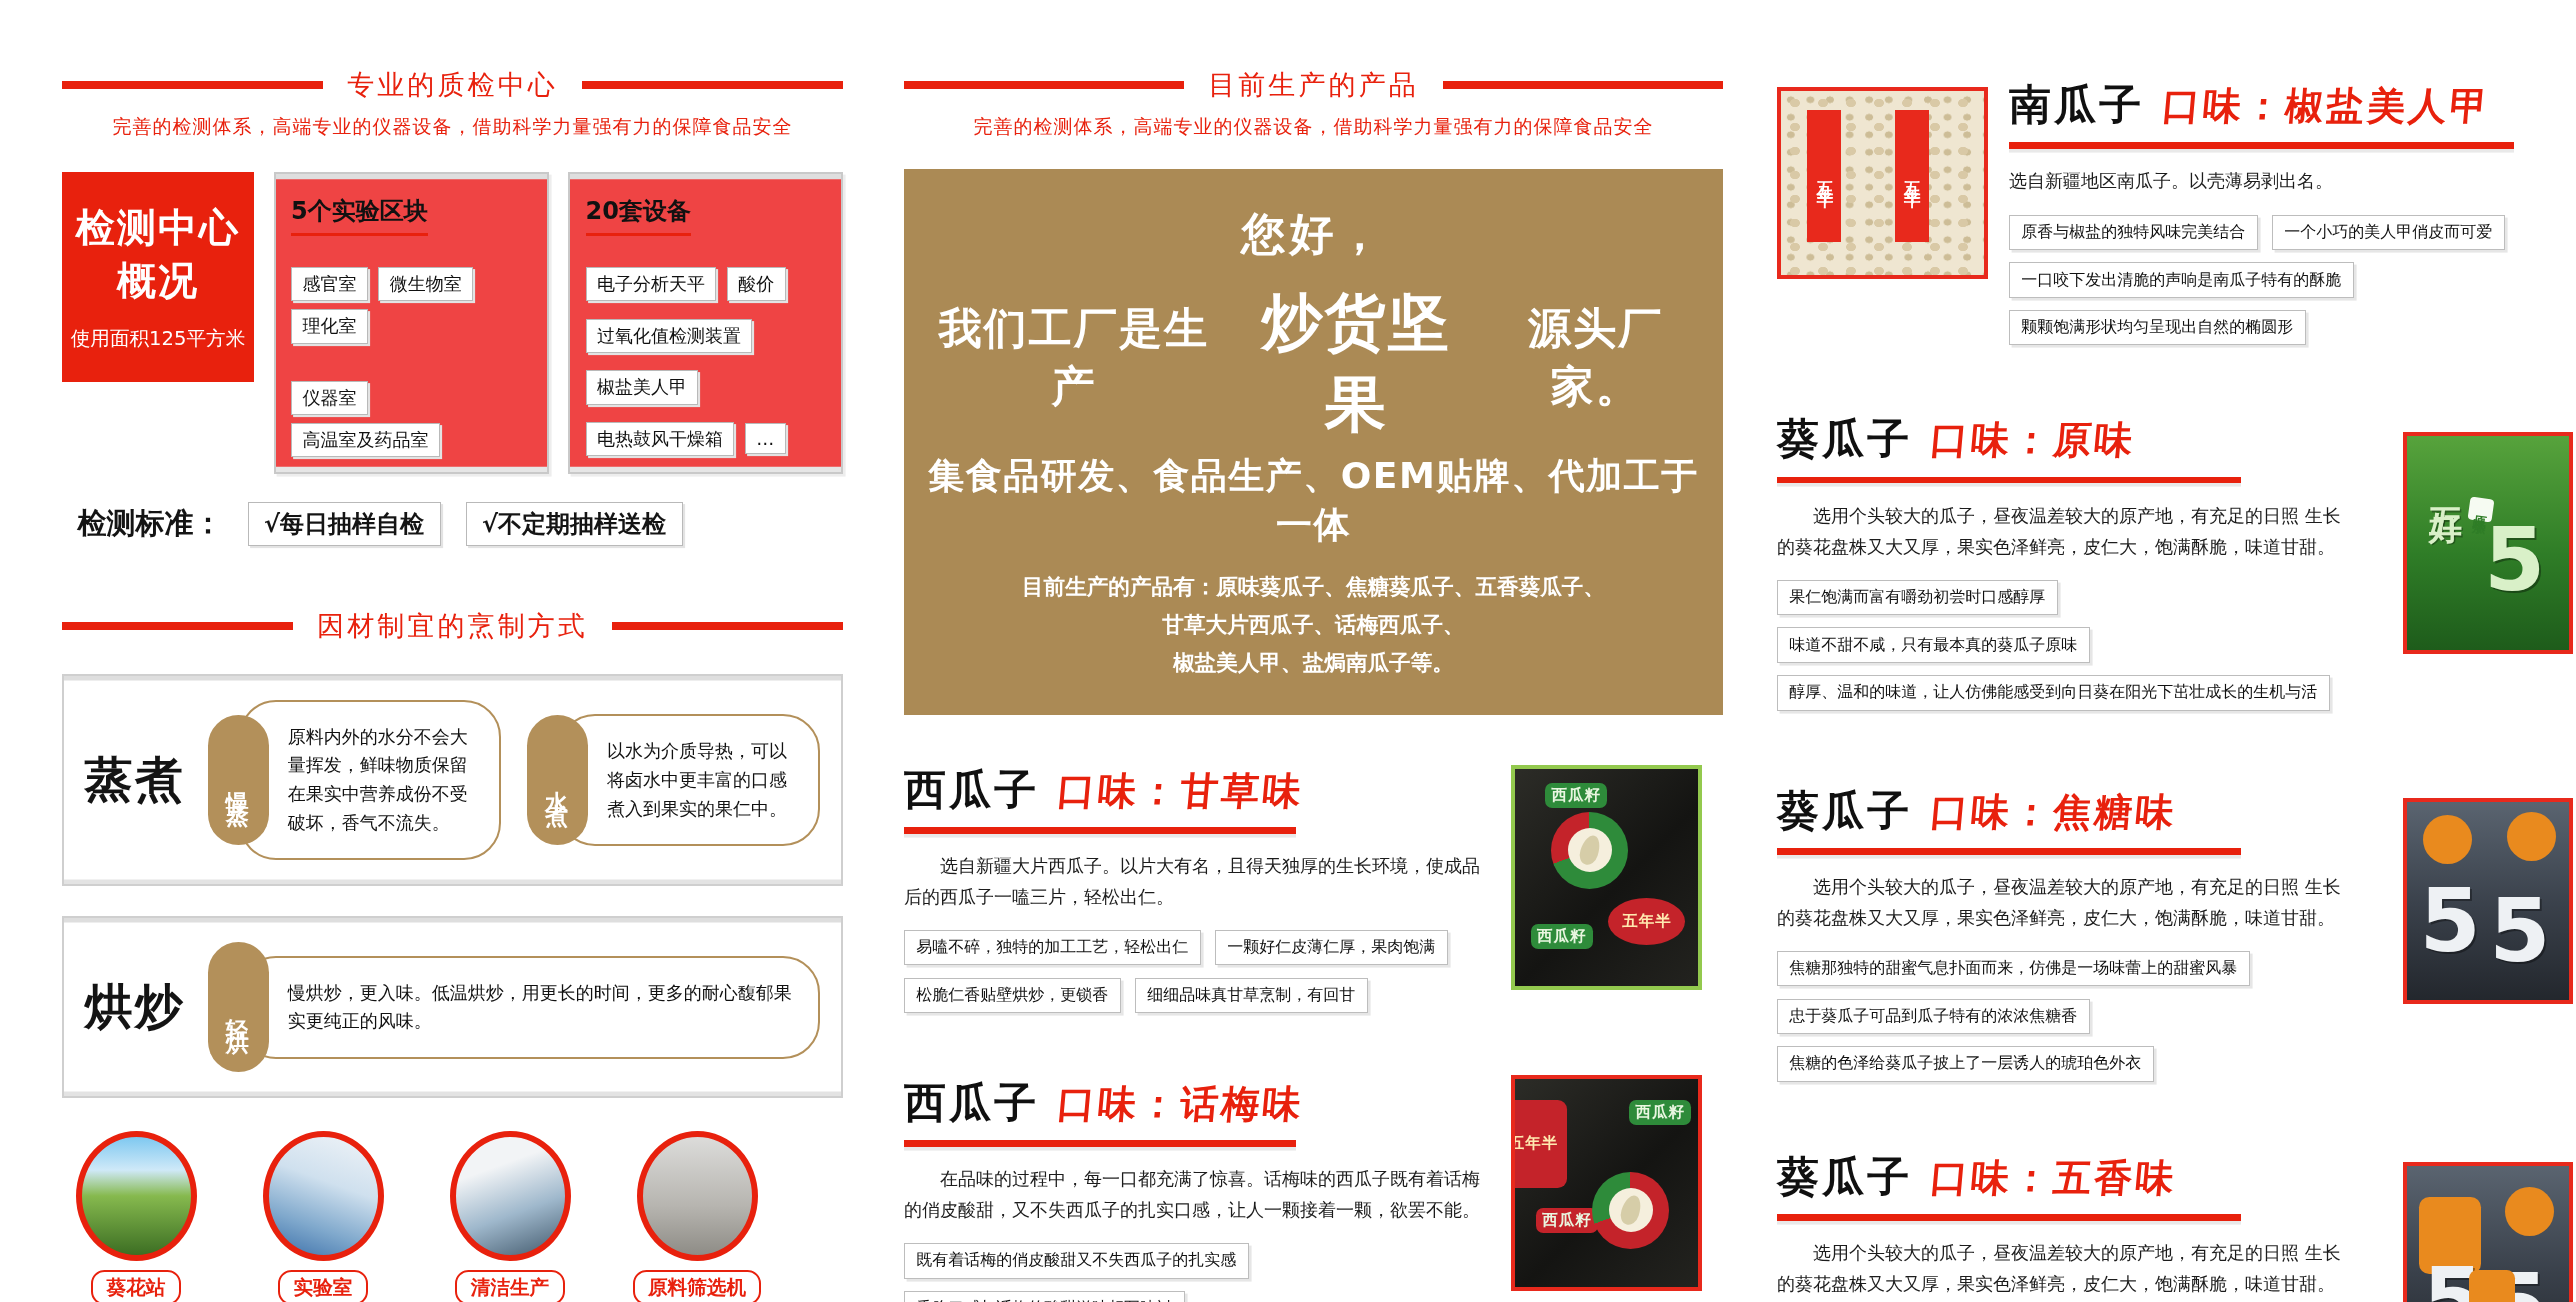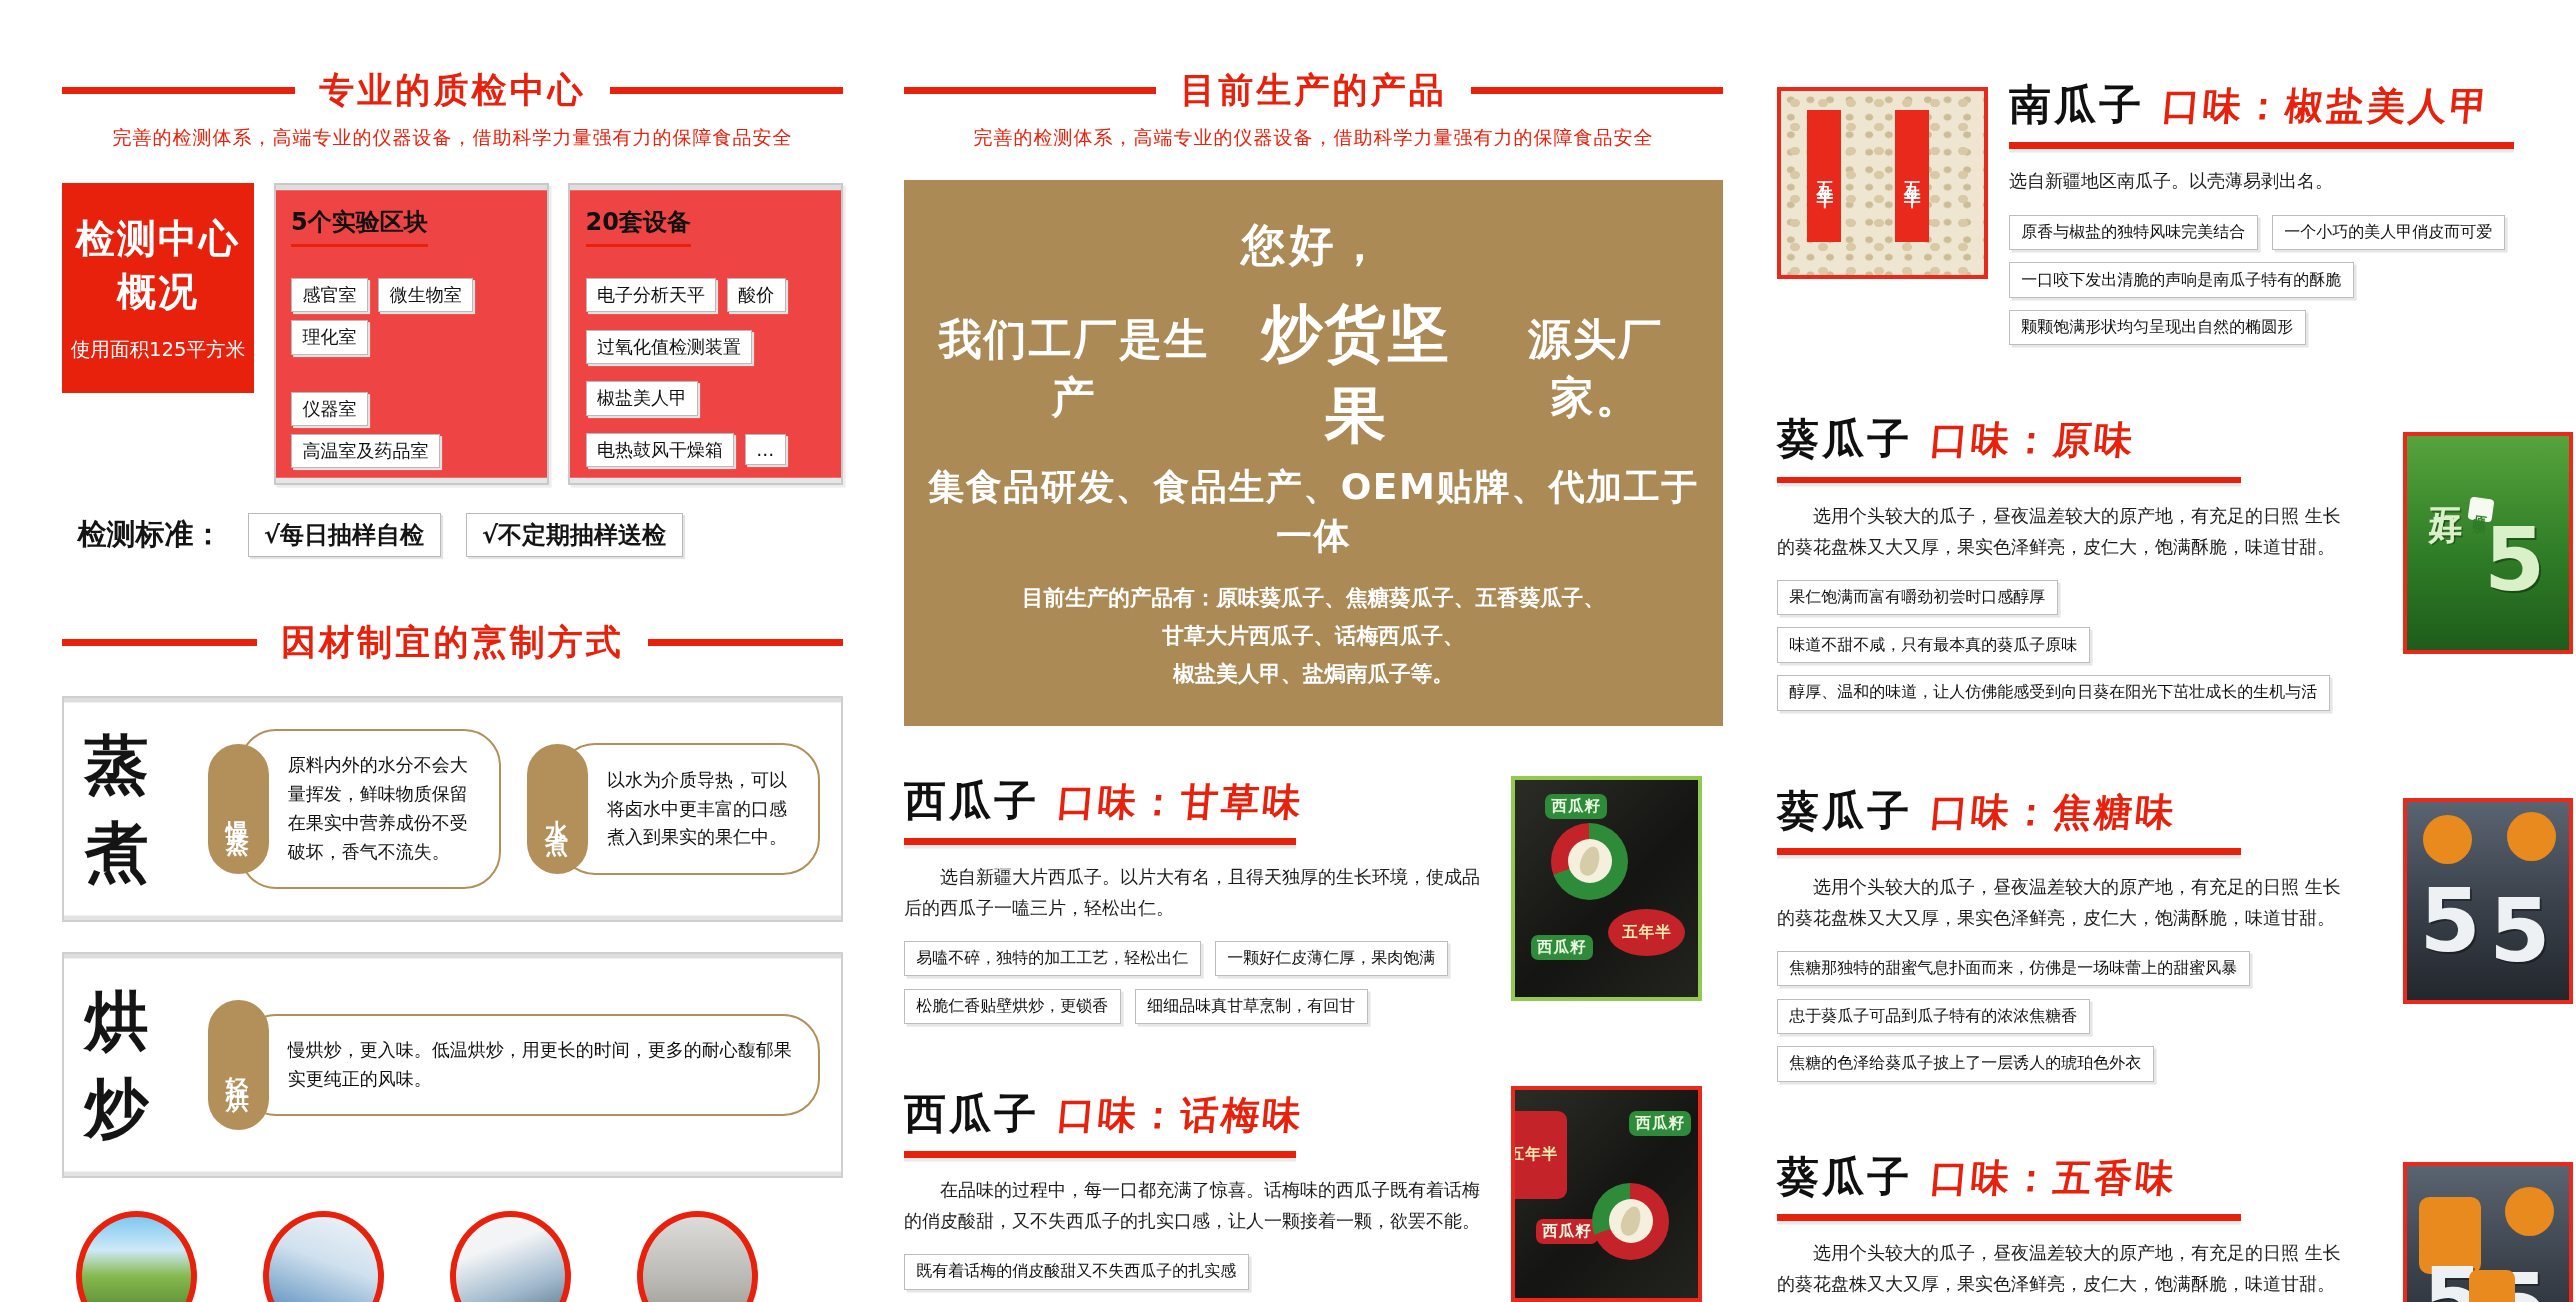--- a/index.html
+++ b/index.html
@@ -11,21 +11,21 @@
     --grayb:#c9c9c9;
   }
   *{box-sizing:border-box;margin:0;padding:0;}
   html,body{background:#fff;}
   body{font-family:"DejaVu Sans","Liberation Sans",sans-serif;color:var(--ink);}
   .poster{position:relative;width:2580px;height:1302px;background:#ffffff;overflow:hidden;}
 
   
   .sec-head{display:flex;align-items:center;gap:24px;}
   .hline{flex:1;height:7.2px;background:var(--red);}
-  .sec-title{font-size:35px;font-weight:700;color:var(--red);letter-spacing:3.1px;white-space:nowrap;}
+  .sec-title{font-size:27px;font-weight:400;color:var(--red);letter-spacing:3.1px;white-space:nowrap;}
   .sec-sub{text-align:center;color:var(--red);font-size:19px;margin-top:11.3px;letter-spacing:1px;}
 
   
   .col{position:absolute;top:67px;}
   .col-left{left:62px;width:781px;}
   .col-mid{left:904px;width:819px;}
   .col-right{left:1777px;width:796px;top:77px;}
 
   
   .qc-row{display:flex;gap:19.6px;margin-top:32px;}
@@ -38,21 +38,21 @@
   .tag{display:inline-block;border:1.5px solid #b9b9b9;box-shadow:2.1px 2.1px 0 #e3e3e3;background:#fff;padding:4.1px 10.3px;font-size:18px;color:#111;margin:4.1px 8.2px 4.1px 0;white-space:nowrap;}
 
   
   .standards{display:flex;align-items:center;gap:25px;margin-top:28px;padding-left:15.5px;}
   .std-label{font-size:29px;font-weight:900;}
   .std-box{border:1.5px solid #b9b9b9;box-shadow:2.1px 2.1px 0 #e3e3e3;font-size:24px;font-weight:700;padding:5.2px 15.5px;white-space:nowrap;}
 
   
   .sec2-head{margin-top:62px;}
   .method{border:2.6px solid #cfcfcf;box-shadow:inset 0 4.6px 0 #dedede, inset 0 -4.6px 0 #e3e3e3;background:#fff;display:flex;align-items:center;padding:24px 20.6px;margin-top:30px;gap:5.2px;}
-  .m-name{font-size:64px;font-weight:900;letter-spacing:2.1px;width:118px;flex:none;}
+  .m-name{font-size:48px;font-weight:900;letter-spacing:2.1px;width:118px;flex:none;}
   .m-pair{display:flex;align-items:center;flex:1;min-width:0;}
   .m-pill{width:61px;height:130px;background:var(--tan2);border-radius:31px;color:#fff;display:flex;align-items:center;justify-content:center;writing-mode:vertical-rl;text-orientation:upright;font-size:23px;font-weight:700;letter-spacing:13.4px;padding-top:10.3px;flex:none;position:relative;z-index:2;margin-right:-30px;}
   .m-bubble{border:2.1px solid var(--tan2);border-radius:37px;background:#fff;padding:20.6px 23px 20.6px 47px;font-size:18px;line-height:1.6;color:#111;flex:1;}
 
   
   .gal-row{display:flex;gap:39px;margin-top:33px;}
   .gal-item{display:flex;flex-direction:column;align-items:center;width:148px;}
   .circ{width:121px;height:130px;border-radius:50%;border:6.7px solid var(--red);overflow:hidden;background:#ccc;}
   .gal-cap{margin-top:8.2px;border:2.6px solid var(--red);border-radius:13.4px;color:var(--red);font-size:19.6px;font-weight:700;padding:2.1px 13.4px;white-space:nowrap;background:#fff;}
   .ph-field{background:linear-gradient(180deg,#7ec8f0 0%,#cfe9f8 28%,#86b94e 50%,#3c6e23 100%);}

